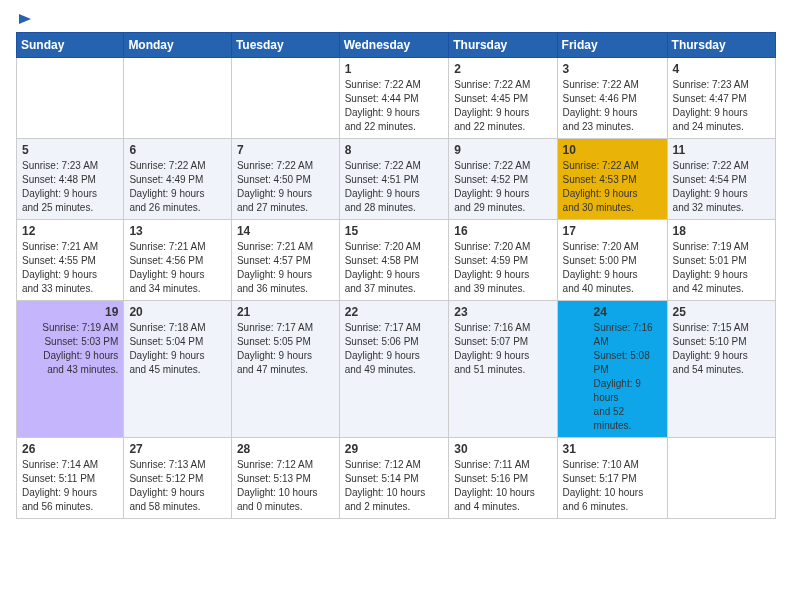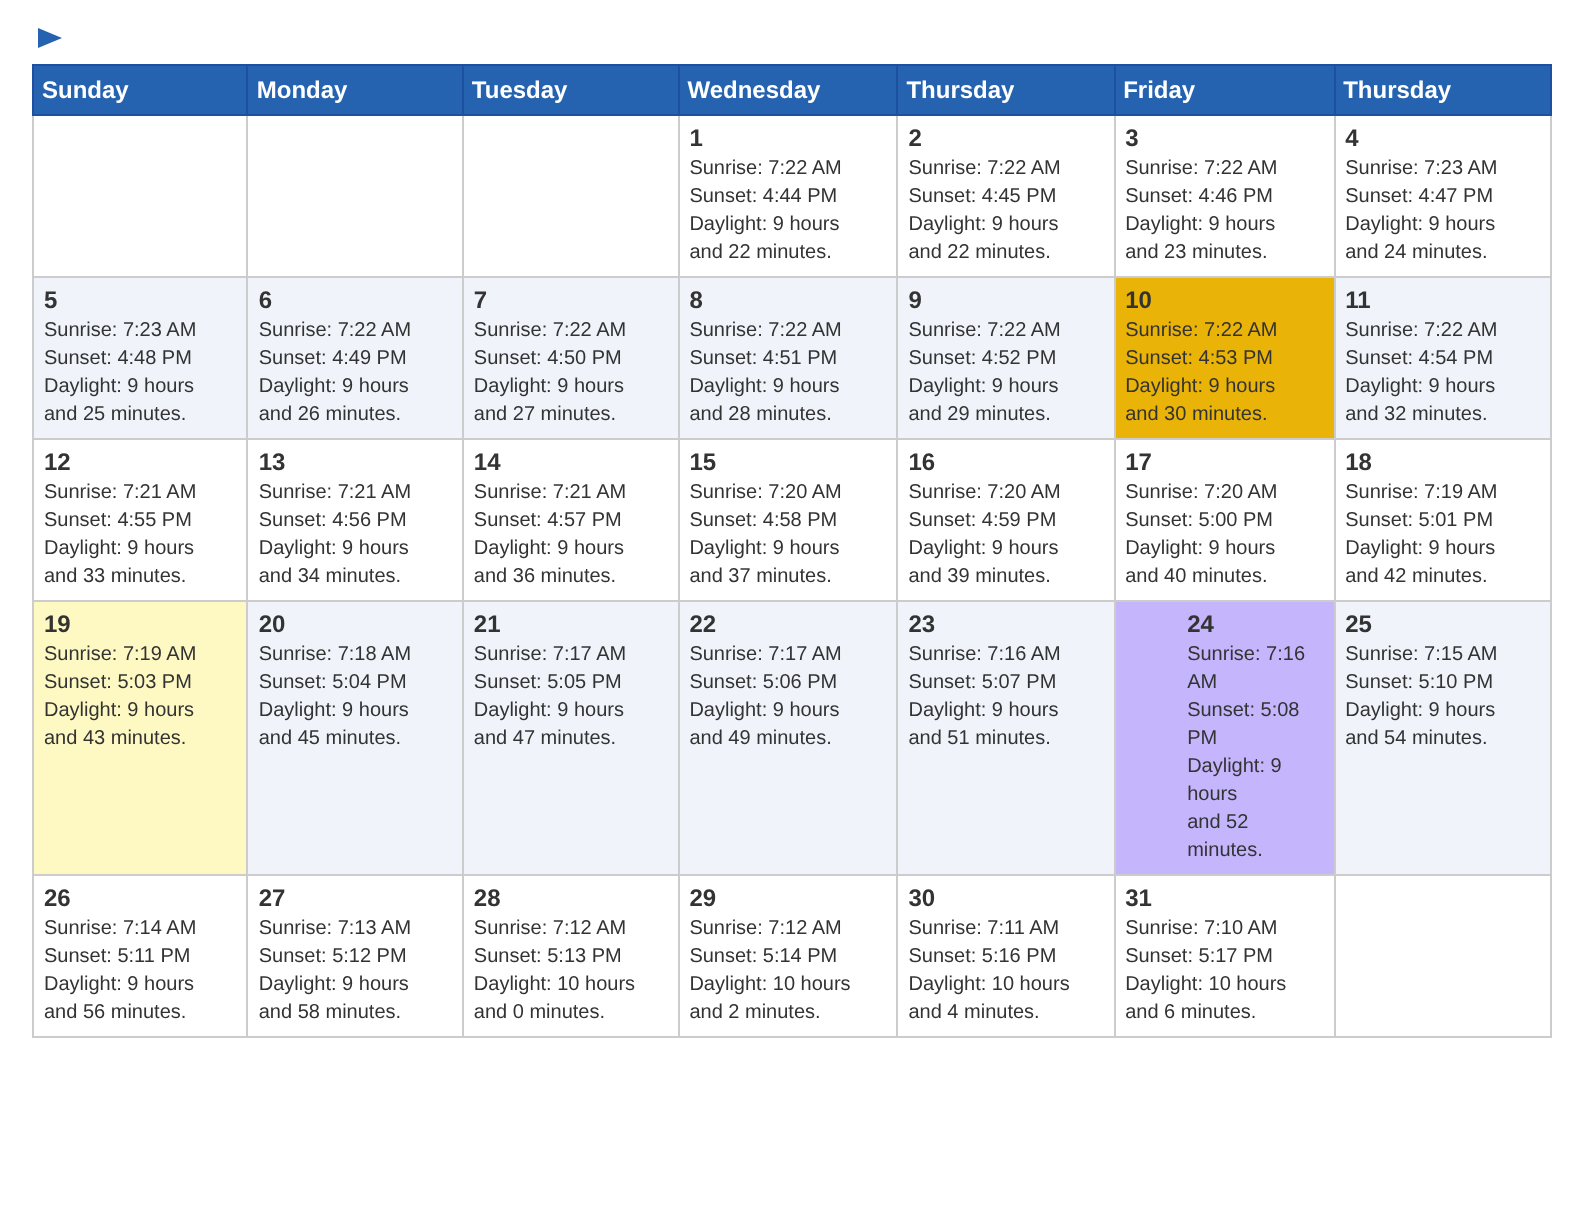--- a/index.html
+++ b/index.html
@@ -255,21 +255,21 @@
           </td>
           <td>
             <span class="day-number">18</span>
             <div class="day-info" style="white-space: pre-line;">Sunrise: 7:19 AM
 Sunset: 5:01 PM
 Daylight: 9 hours
 and 42 minutes.</div>
           </td>
         </tr>
         <tr>
-          <td style="background: #fef9c3;">
+          <td style="background: #c4b5fd; text-align: right;">
             <span class="day-number">19</span>
             <div class="day-info" style="white-space: pre-line;">Sunrise: 7:19 AM
 Sunset: 5:03 PM
 Daylight: 9 hours
 and 43 minutes.</div>
           </td>
           <td style="background: rgb(240, 244, 250);">
             <span class="day-number">20</span>
             <div class="day-info" style="white-space: pre-line;">Sunrise: 7:18 AM
 Sunset: 5:04 PM
@@ -290,21 +290,21 @@
 Daylight: 9 hours
 and 49 minutes.</div>
           </td>
           <td style="background: rgb(240, 244, 250); margin-left: 48px;">
             <span class="day-number">23</span>
             <div class="day-info" style="white-space: pre-line;">Sunrise: 7:16 AM
 Sunset: 5:07 PM
 Daylight: 9 hours
 and 51 minutes.</div>
           </td>
-          <td style="background: #c4b5fd; padding-left: 36px;">
+          <td style="background: #0ea5e9; padding-left: 36px;">
             <span class="day-number">24</span>
             <div class="day-info" style="white-space: pre-line;">Sunrise: 7:16 AM
 Sunset: 5:08 PM
 Daylight: 9 hours
 and 52 minutes.</div>
           </td>
           <td style="background: rgb(240, 244, 250);">
             <span class="day-number">25</span>
             <div class="day-info" style="white-space: pre-line;">Sunrise: 7:15 AM
 Sunset: 5:10 PM

